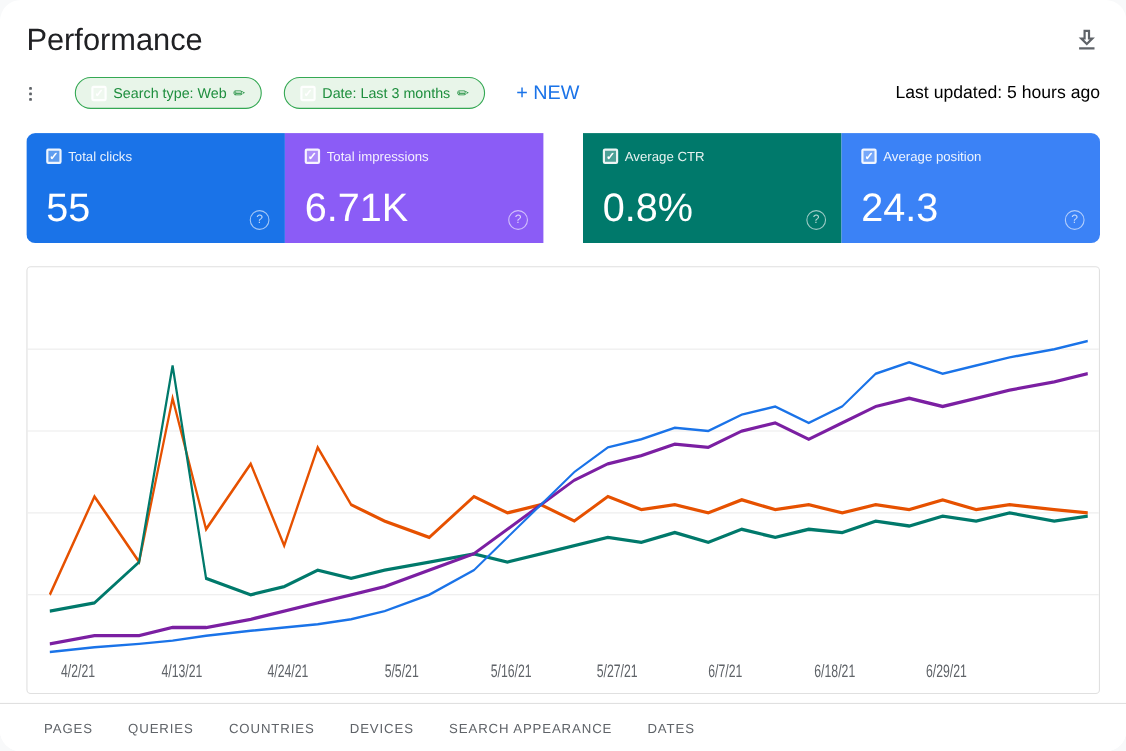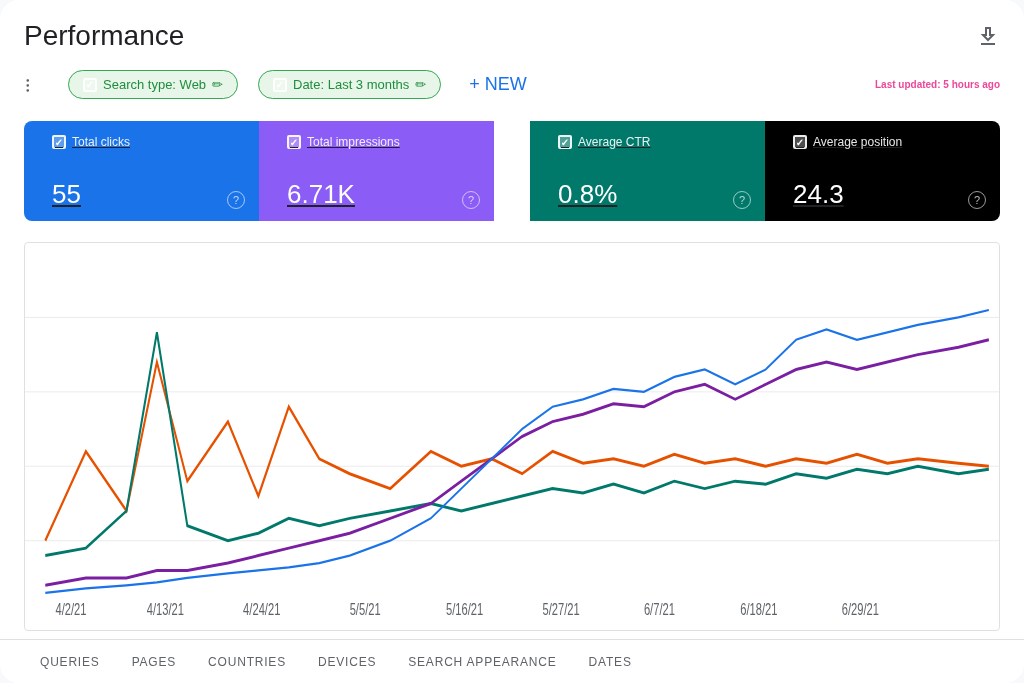--- a/index.html
+++ b/index.html
@@ -84,46 +84,44 @@
       background: transparent;
       border: none;
       font-size: 18px;
       color: #1a73e8;
       cursor: pointer;
       font-weight: 500;
       padding: 6px 8px;
     }
     .spacer { flex: 1; }
     .last-updated {
-      font-size: 10px;
-      color: #ec4899;
-      font-weight: bold;
+      font-size: 16px;
+      color: #000000;
     }
     
     .metric-cards {
       display: flex;
       margin: 8px 24px 16px 24px;
       gap: 0;
       border-radius: 8px;
       overflow: hidden;
       height: 100px;
     }
     .metric-card {
       flex: 1;
-      padding: 14px 28px;
+      padding: 14px 18px;
       display: flex;
       flex-direction: column;
       justify-content: space-between;
       position: relative;
-      text-decoration: underline;
     }
     .metric-card-clicks { background: #1a73e8; }
     .metric-card-impressions { background: #8b5cf6; }
     .metric-card-ctr { background: #00796b; margin-left: 36px; }
-    .metric-card-position { background: #000000; }
+    .metric-card-position { background: #3b82f6; }
     .metric-label {
       display: flex;
       align-items: center;
       gap: 6px;
       font-size: 12px;
       color: rgba(255,255,255,0.9);
       font-weight: 500;
     }
     .metric-checkbox {
       width: 14px;
@@ -136,21 +134,21 @@
       justify-content: center;
       flex-shrink: 0;
     }
     .metric-checkbox::after {
       content: '✓';
       color: white;
       font-size: 10px;
       font-weight: bold;
     }
     .metric-value {
-      font-size: 26px;
+      font-size: 36px;
       font-weight: 400;
       color: #fff;
       line-height: 1;
     }
     .metric-help {
       position: absolute;
       bottom: 12px;
       right: 14px;
       width: 18px;
       height: 18px;
@@ -292,21 +290,21 @@
       <text x="320" y="250" font-size="11" fill="#5f6368">5/5/21</text>
       <text x="415" y="250" font-size="11" fill="#5f6368">5/16/21</text>
       <text x="510" y="250" font-size="11" fill="#5f6368">5/27/21</text>
       <text x="610" y="250" font-size="11" fill="#5f6368">6/7/21</text>
       <text x="705" y="250" font-size="11" fill="#5f6368">6/18/21</text>
       <text x="805" y="250" font-size="11" fill="#5f6368">6/29/21</text>
     </svg>
   </div>
 
   <div class="bottom-tabs">
+    <div class="bottom-tab">PAGES</div>
     <div class="bottom-tab">QUERIES</div>
-    <div class="bottom-tab">PAGES</div>
     <div class="bottom-tab">COUNTRIES</div>
     <div class="bottom-tab">DEVICES</div>
     <div class="bottom-tab">SEARCH APPEARANCE</div>
     <div class="bottom-tab">DATES</div>
   </div>
 
 </div>
 
 </body></html>

